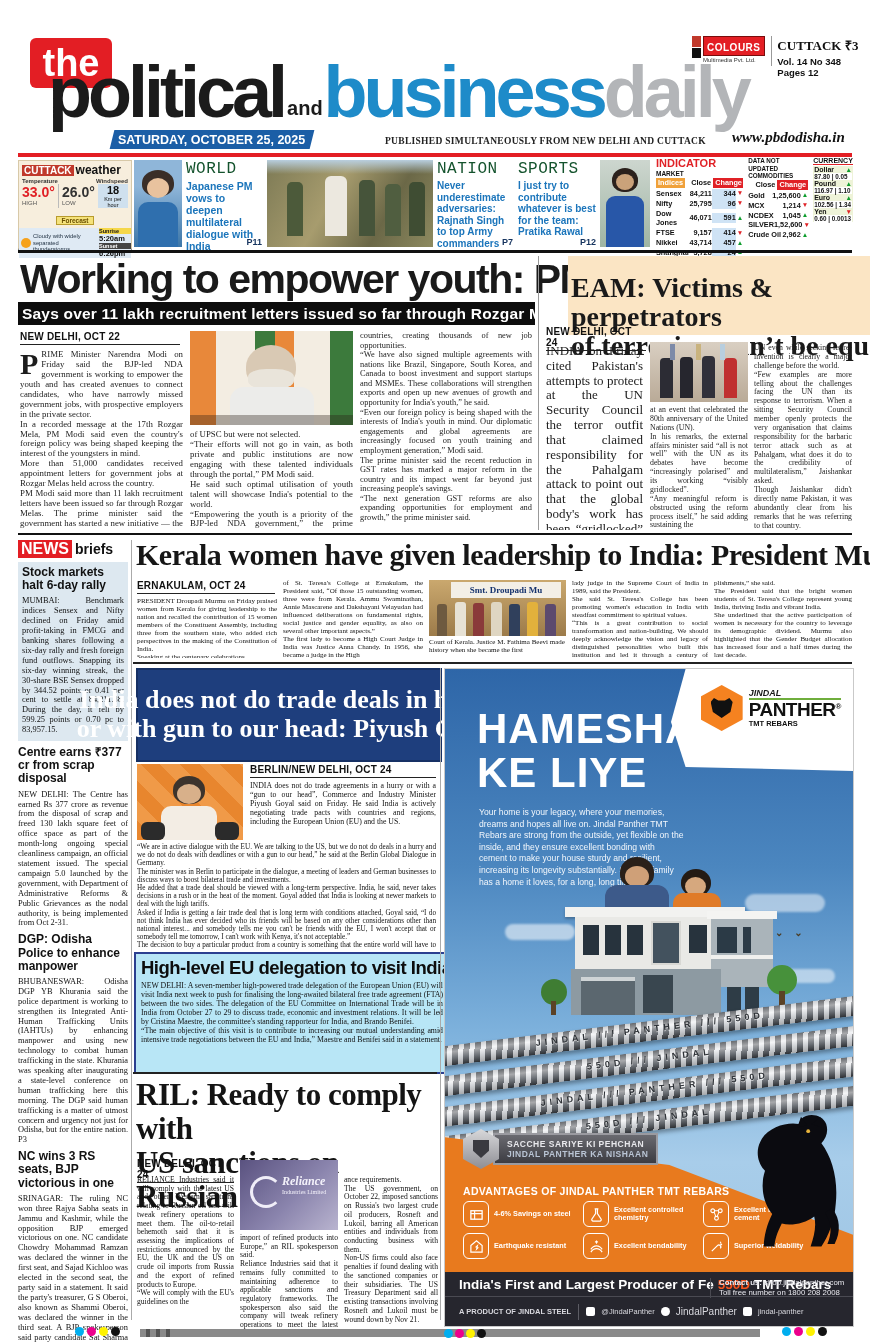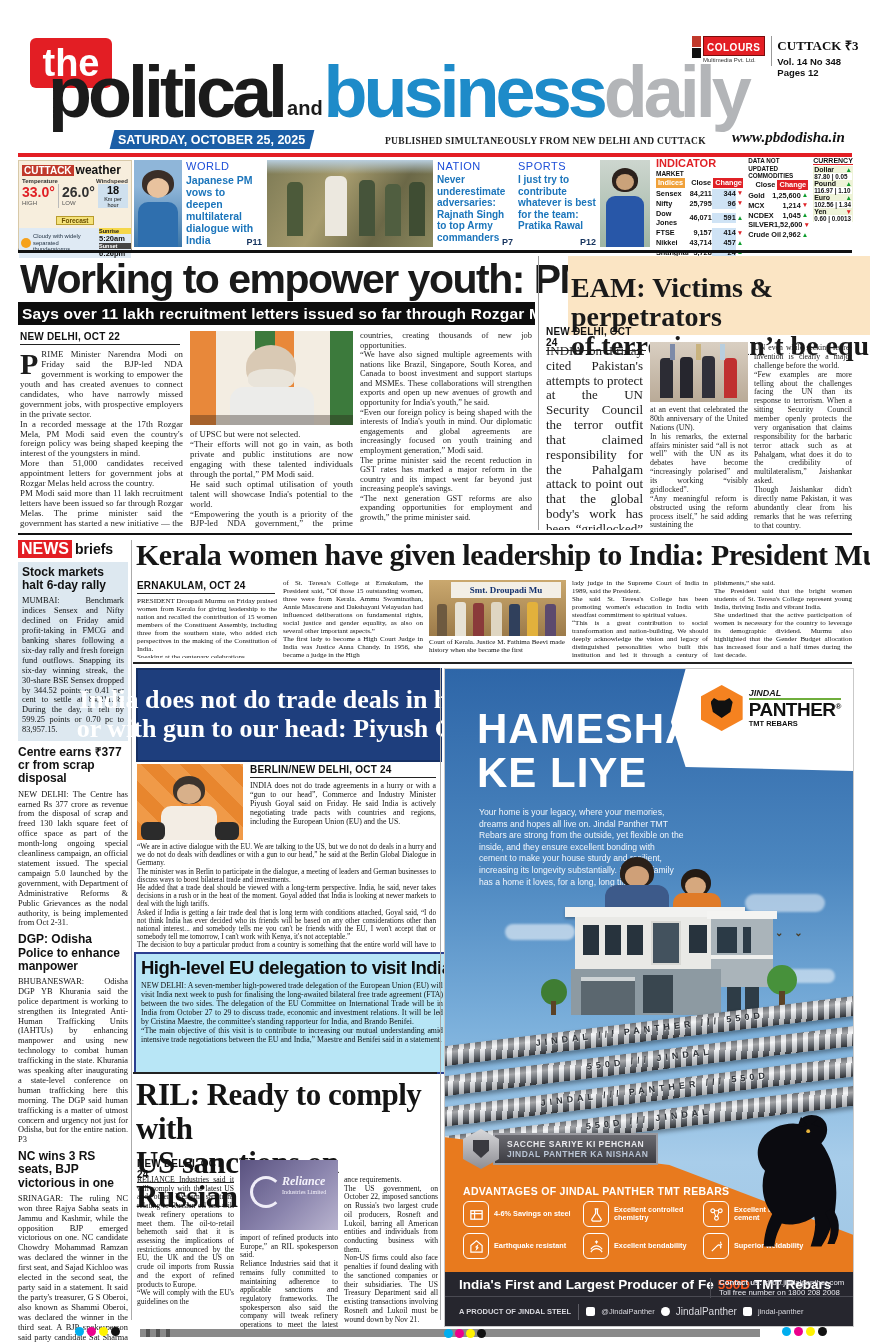--- a/index.html
+++ b/index.html
@@ -8,21 +8,21 @@
   .abs{position:absolute}
   .sans{font-family:"Liberation Sans",sans-serif}
   .b{font-weight:bold}
   .jt{text-align:justify;white-space:pre-line;overflow:hidden}
   .bt{font-size:8.8px;line-height:1.13;color:#1c1c1c}
   .dateline{font-family:"Liberation Sans",sans-serif;font-weight:bold;font-size:10px;
             border-bottom:1.5px solid #222;padding-bottom:2px;letter-spacing:.2px;color:#111}
   .photo{position:absolute;overflow:hidden}
   .teaser-txt{color:#1b75bb;font-weight:bold;font-family:"Liberation Sans",sans-serif}
   .pgref{color:#15335e;font-weight:bold;font-family:"Liberation Sans",sans-serif;font-size:9px}
-  .sec-label{color:#1d4ed8;font-family:Liberation Sans, sans-serif;font-size:11px;letter-spacing:.5px}
+  .sec-label{color:#14532d;font-family:Liberation Mono, monospace;font-size:16px;letter-spacing:.5px}
   .ind-row{display:flex;align-items:center;font-family:"Liberation Sans",sans-serif;
            font-size:7.3px;font-weight:bold;line-height:1.35}
   .chg-arrow{font-size:6.5px;margin-left:1px}
   .dropcap::first-letter{float:left;font-size:30px;line-height:.82;font-weight:bold;
            padding:2px 3px 0 0;font-family:"Liberation Serif",serif}
   .adv{display:flex;align-items:center;gap:5px;width:116px}
   .adv .ic{width:24px;height:24px;border:1.5px solid #fff;border-radius:6px;flex:none;
            display:flex;align-items:center;justify-content:center}
   .adv .lb{color:#fff;font-family:"Liberation Sans",sans-serif;font-size:7.3px;font-weight:bold;line-height:1.15}
   .rebar{position:absolute;height:20px;border-radius:10px;

